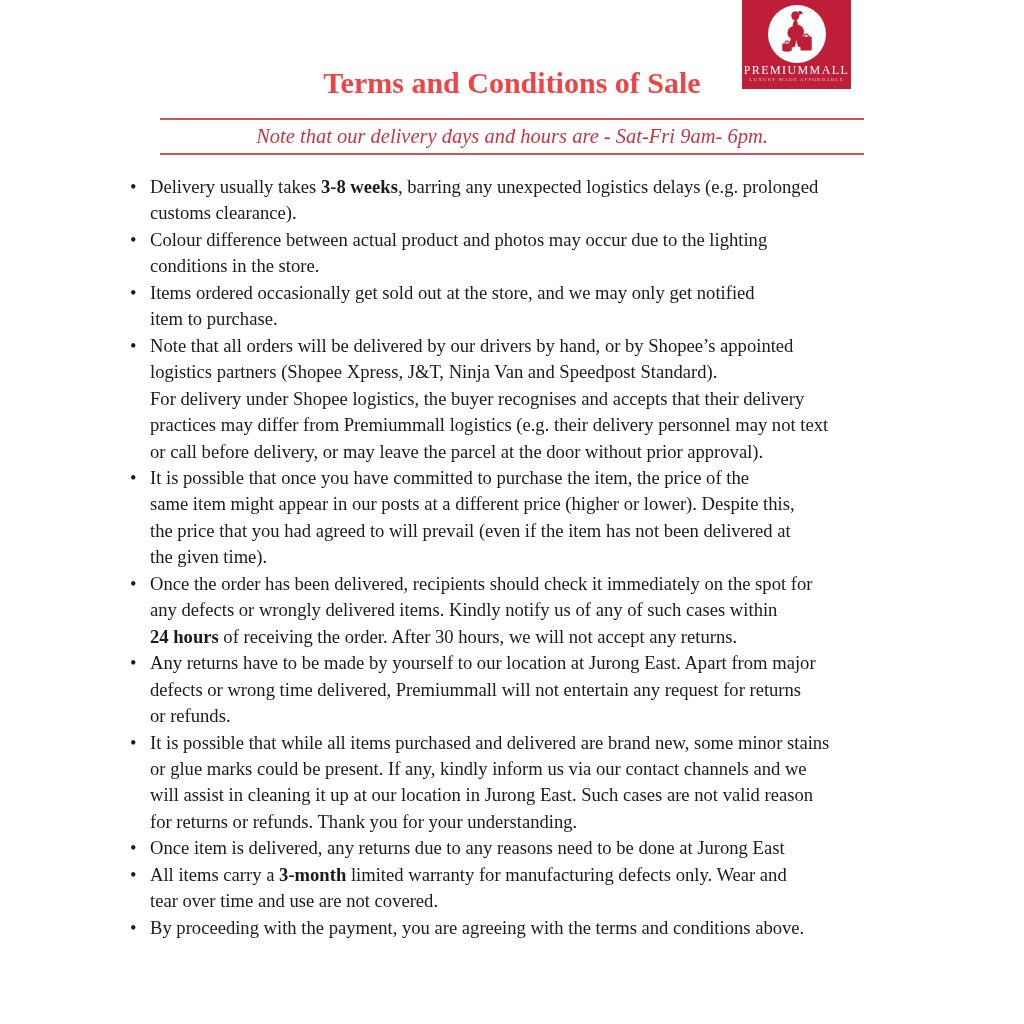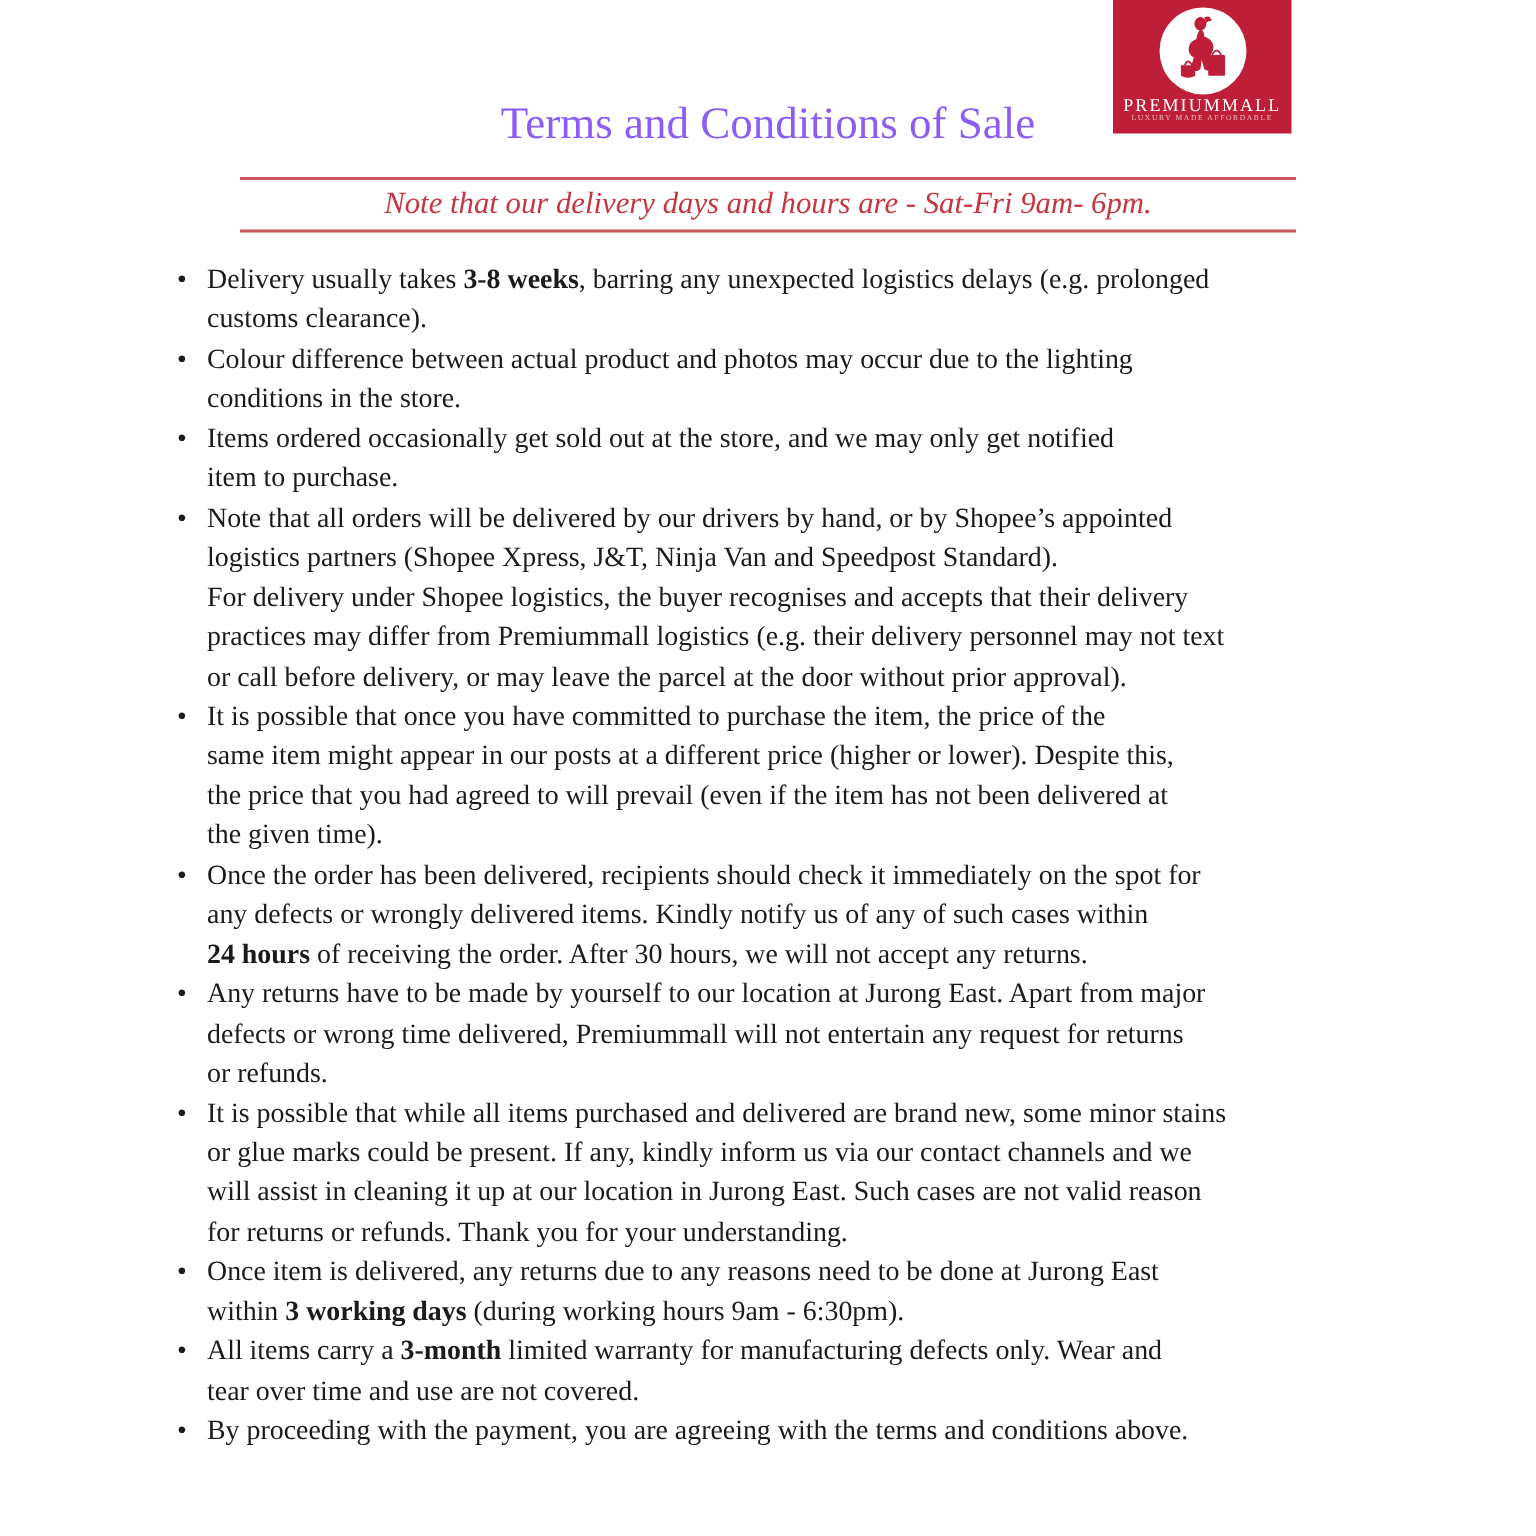--- a/index.html
+++ b/index.html
@@ -14,21 +14,21 @@
     position:relative;
     width:1024px;height:1024px;
     background:#ffffff;
     font-family:"Liberation Serif","DejaVu Serif",serif;
     color:var(--ink);
     overflow:hidden;
   }
   
   .logo{
     position:absolute;top:0;left:742px;
-    width:119px;height:89px;
+    width:109px;height:89px;
     background:var(--brand-red);
     text-align:center;
   }
   .logo-circle{
     width:58px;height:58px;border-radius:50%;
     background:#ffffff;
     margin:5px auto 1px;
     display:flex;align-items:center;justify-content:center;
     overflow:hidden;
   }
@@ -42,38 +42,38 @@
   .logo-tagline{
     color:#e9bcc4;
     font-size:5px;line-height:7px;
     letter-spacing:1.1px;
   }
   
   .title{
     padding-top:66px;
     text-align:center;
     font-size:30px;line-height:34px;
-    font-weight:normal;
-    color:#8b5cf6;
+    font-weight:bold;
+    color:#ef4444;
   }
   
   .notice{
     margin:18px 160px 0 160px;
     border-top:2px solid var(--rule-red);
     border-bottom:2px solid var(--rule-red);
     padding:5px 0 6px 0;
     text-align:center;
     font-style:italic;
     font-size:20.5px;line-height:22px;
     color:var(--note-red);
   }
   
   .terms{
     list-style:none;
-    margin:19px 0 0 4px;
+    margin:19px 0 0 16px;
     padding:0 150px 0 112px;
   }
   .terms li{
     position:relative;
     padding-left:22px;
     font-size:18.6px;
     line-height:26.45px;
   }
   .terms li::before{
     content:"\2022";
@@ -150,21 +150,20 @@
         <div class="line"><span>or refunds.</span></div>
       </li>
       <li>
         <div class="line"><span>It is possible that while all items purchased and delivered are brand new, some minor stains</span></div>
         <div class="line"><span>or glue marks could be present. If any, kindly inform us via our contact channels and we</span></div>
         <div class="line"><span>will assist in cleaning it up at our location in Jurong East. Such cases are not valid reason</span></div>
         <div class="line"><span>for returns or refunds. Thank you for your understanding.</span></div>
       </li>
       <li>
         <div class="line"><span>Once item is delivered, any returns due to any reasons need to be done at Jurong East</span></div>
-        <div class="line"><span>within </span><b>3 working days</b><span> (during working hours 9am - 6:30pm).</span></div>
       </li>
       <li>
         <div class="line"><span>All items carry a </span><b>3-month</b><span> limited warranty for manufacturing defects only. Wear and</span></div>
         <div class="line"><span>tear over time and use are not covered.</span></div>
       </li>
       <li>
         <div class="line"><span>By proceeding with the payment, you are agreeing with the terms and conditions above.</span></div>
       </li>
     </ul>
 

